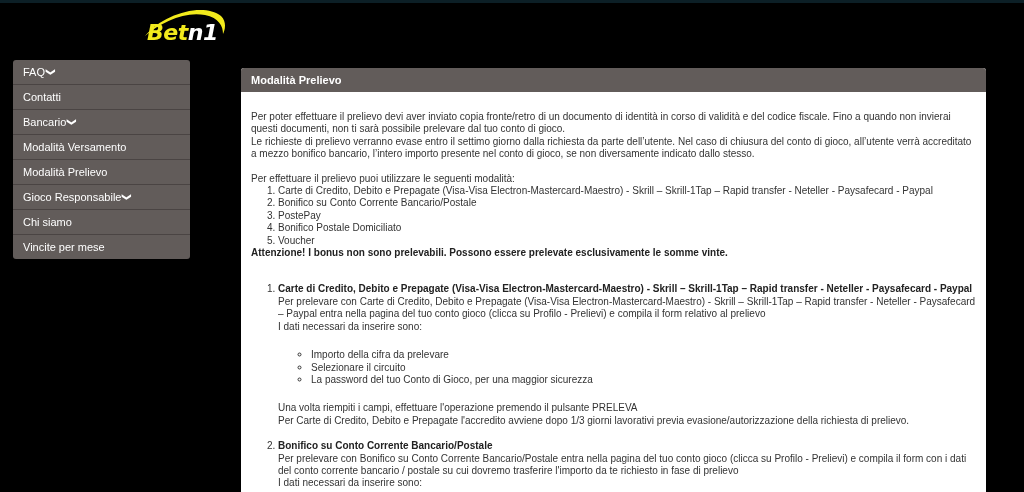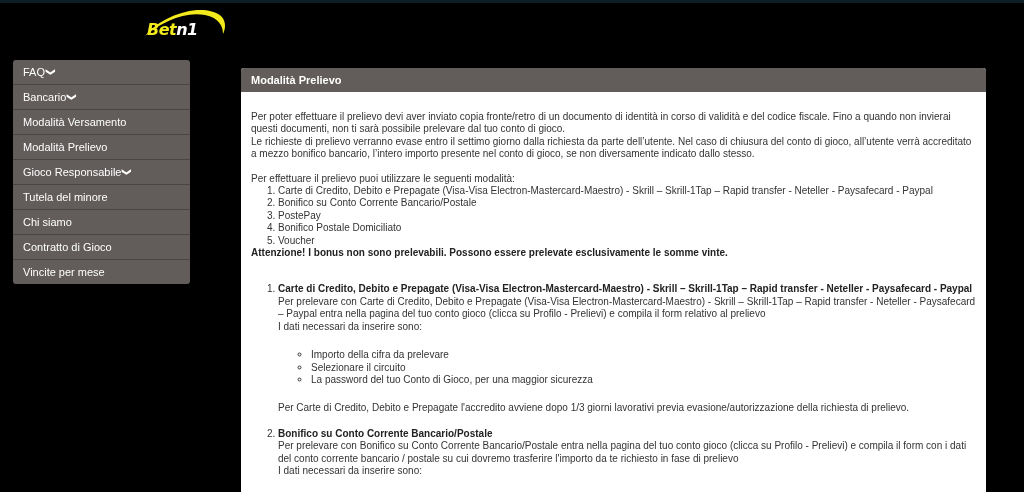--- a/index.html
+++ b/index.html
@@ -7,21 +7,21 @@
     width:1024px; height:492px; overflow:hidden;
     background:#000; position:relative;
     font-family:"Liberation Sans", sans-serif;
   }
   .topline { position:absolute; left:0; top:0; width:1024px; height:3px; background:#0c1f26; }
   .logo { position:absolute; left:143px; top:6px; width:100px; height:38px; }
   .logo svg { display:block; }
   .logo-text {
     position:absolute; left:4px; top:14px;
     font-family:"DejaVu Sans", sans-serif; font-weight:bold; font-style:italic;
-    font-size:16px; letter-spacing:-0.5px; color:#f2ea1c;
+    font-size:22px; letter-spacing:-0.5px; color:#f2ea1c;
   }
   .logo-text .n1 { color:#fff; }
 
   .sidebar { position:absolute; left:13px; top:60px; width:177px; }
   .side-item {
     height:24px; background:#625c5a; color:#fff;
     font-size:11px; line-height:24px; padding-left:10px;
     border-bottom:1px solid #4a4443; cursor:pointer; box-sizing:content-box;
   }
   .side-item:first-child { border-radius:3px 3px 0 0; }
@@ -51,27 +51,26 @@
 
 <div class="logo">
   <svg width="100" height="38" viewBox="0 0 100 38">
     <path d="M2 30 C 20 8, 60 -4, 78 10 C 84 16, 82 24, 80 28 C 80 20, 76 12, 62 9 C 42 5, 18 16, 2 30 Z" fill="#f2ea1c"></path>
   </svg>
   <div class="logo-text"><span>Bet</span><span class="n1">n1</span></div>
 </div>
 
 <nav class="sidebar">
   <div class="side-item"><span>FAQ</span><span class="chev" style="transform: rotate(90deg) translateX(-1px);">❯</span></div>
+  <div class="side-item"><span>Contatti</span></div>
   <div class="side-item"><span>Bancario</span><span class="chev" style="transform: rotate(90deg) translateX(-1px);">❯</span></div>
   <div class="side-item"><span>Modalità Versamento</span></div>
   <div class="side-item"><span>Modalità Prelievo</span></div>
   <div class="side-item"><span>Gioco Responsabile</span><span class="chev" style="transform: rotate(90deg) translateX(-1px);">❯</span></div>
-  <div class="side-item"><span>Tutela del minore</span></div>
   <div class="side-item"><span>Chi siamo</span></div>
-  <div class="side-item"><span>Contratto di Gioco</span></div>
   <div class="side-item"><span>Vincite per mese</span></div>
 </nav>
 
 <section class="panel">
   <div class="panel-header">Modalità Prelievo</div>
   <div class="panel-body">
     <p>Per poter effettuare il prelievo devi aver inviato copia fronte/retro di un documento di identità in corso di validità e del codice fiscale. Fino a quando non invierai questi documenti, non ti sarà possibile prelevare dal tuo conto di gioco.</p>
     <p>Le richieste di prelievo verranno evase entro il settimo giorno dalla richiesta da parte dell’utente. Nel caso di chiusura del conto di gioco, all’utente verrà accreditato a mezzo bonifico bancario, l’intero importo presente nel conto di gioco, se non diversamente indicato dallo stesso.</p>
     <div class="gap"></div>
     <p>Per effettuare il prelievo puoi utilizzare le seguenti modalità:</p>
@@ -86,20 +85,21 @@
     <ol class="detail">
       <li>
         <div class="ttl">Carte di Credito, Debito e Prepagate (Visa-Visa Electron-Mastercard-Maestro) - Skrill – Skrill-1Tap – Rapid transfer - Neteller - Paysafecard - Paypal</div>
         <div>Per prelevare con Carte di Credito, Debito e Prepagate (Visa-Visa Electron-Mastercard-Maestro) - Skrill – Skrill-1Tap – Rapid transfer - Neteller - Paysafecard – Paypal entra nella pagina del tuo conto gioco (clicca su Profilo - Prelievi) e compila il form relativo al prelievo</div>
         <div>I dati necessari da inserire sono:</div>
         <ul class="circ">
           <li>Importo della cifra da prelevare</li>
           <li>Selezionare il circuito</li>
           <li>La password del tuo Conto di Gioco, per una maggior sicurezza</li>
         </ul>
+        <div>Una volta riempiti i campi, effettuare l'operazione premendo il pulsante PRELEVA</div>
         <div>Per Carte di Credito, Debito e Prepagate l'accredito avviene dopo 1/3 giorni lavorativi previa evasione/autorizzazione della richiesta di prelievo.</div>
       </li>
       <li>
         <div class="ttl">Bonifico su Conto Corrente Bancario/Postale</div>
         <div>Per prelevare con Bonifico su Conto Corrente Bancario/Postale entra nella pagina del tuo conto gioco (clicca su Profilo - Prelievi) e compila il form con i dati del conto corrente bancario / postale su cui dovremo trasferire l'importo da te richiesto in fase di prelievo</div>
         <div>I dati necessari da inserire sono:</div>
         <ul class="circ">
           <li>Importo della cifra da prelevare</li>
         </ul>
       </li>

